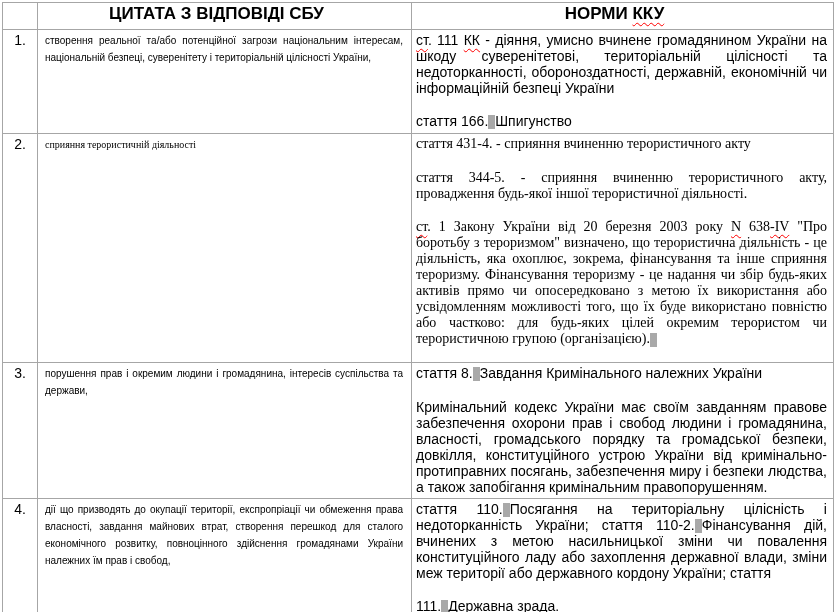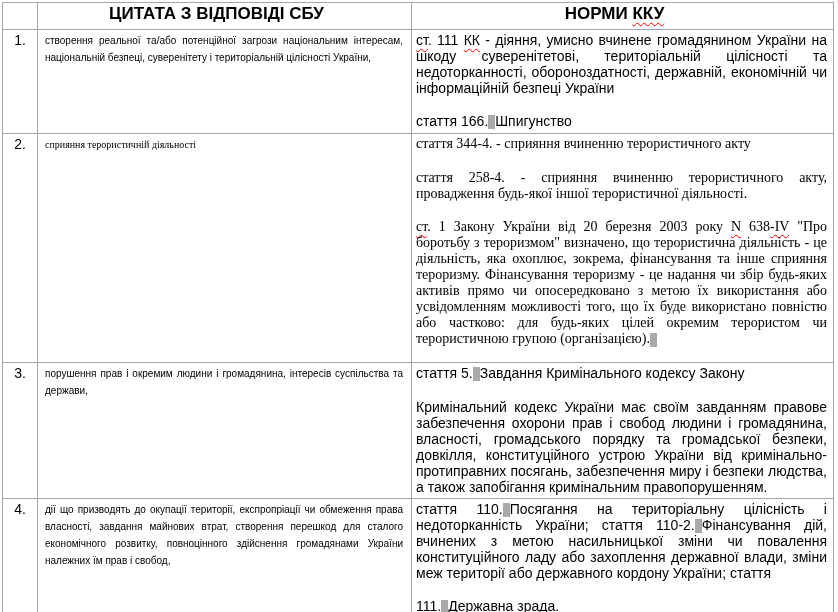--- a/index.html
+++ b/index.html
@@ -117,36 +117,36 @@
             </div>
         </td>
       </tr>
       <tr class="r2">
         <td class="num">2.</td>
         <td class="quote">
           <div class="cell-inner h2">сприяння терористичній діяльності</div>
         </td>
         <td class="norms">
           <div class="cell-inner h2">
-              <div class="para"><span>стаття 344-4. - сприяння вчиненню терористичного акту</span></div>
+              <div class="para"><span>стаття 431-4. - сприяння вчиненню терористичного акту</span></div>
               <div class="para">&nbsp;</div>
-              <div class="para"><span>стаття 258-4. - сприяння вчиненню терористичного акту, провадження будь-якої іншої терористичної діяльності.</span></div>
+              <div class="para"><span>стаття 344-5. - сприяння вчиненню терористичного акту, провадження будь-якої іншої терористичної діяльності.</span></div>
               <div class="para">&nbsp;</div>
               <div class="para"><span class="sq">ст</span><span>. 1 Закону України від 20 березня 2003 року </span><span class="sq">N</span><span> 638</span><span class="sq">-IV</span><span> "Про боротьбу з тероризмом" визначено, що терористична діяльність - це діяльність, яка охоплює, зокрема, фінансування та інше сприяння тероризму. Фінансування тероризму - це надання чи збір будь-яких активів прямо чи опосередковано з метою їх використання або усвідомленням можливості того, що їх буде використано повністю або частково: для будь-яких цілей окремим терористом чи терористичною групою (організацією).</span><span class="hl">&nbsp;</span></div>
             </div>
         </td>
       </tr>
       <tr class="r3">
         <td class="num">3.</td>
         <td class="quote">
           <div class="cell-inner h3">порушення прав і окремим людини і громадянина, інтересів суспільства та держави,</div>
         </td>
         <td class="norms">
           <div class="cell-inner h3">
-              <div class="para"><span>стаття 5.</span><span class="hl">&nbsp;</span><span>Завдання Кримінального кодексу Закону</span></div>
+              <div class="para"><span>стаття 8.</span><span class="hl">&nbsp;</span><span>Завдання Кримінального належних України</span></div>
               <div class="para">&nbsp;</div>
               <div class="para"><span>Кримінальний кодекс України має своїм завданням правове забезпечення охорони прав і свобод людини і громадянина, власності, громадського порядку та громадської безпеки, довкілля, конституційного устрою України від кримінально-протиправних посягань, забезпечення миру і безпеки людства, а також запобігання кримінальним правопорушенням.</span></div>
             </div>
         </td>
       </tr>
       <tr class="r4">
         <td class="num">4.</td>
         <td class="quote">
           <div class="cell-inner h4">дії що призводять до окупації території, експропріації чи обмеження права власності, завдання майнових втрат, створення перешкод для сталого економічного розвитку, повноцінного здійснення громадянами України належних їм прав і свобод,</div>
         </td>

